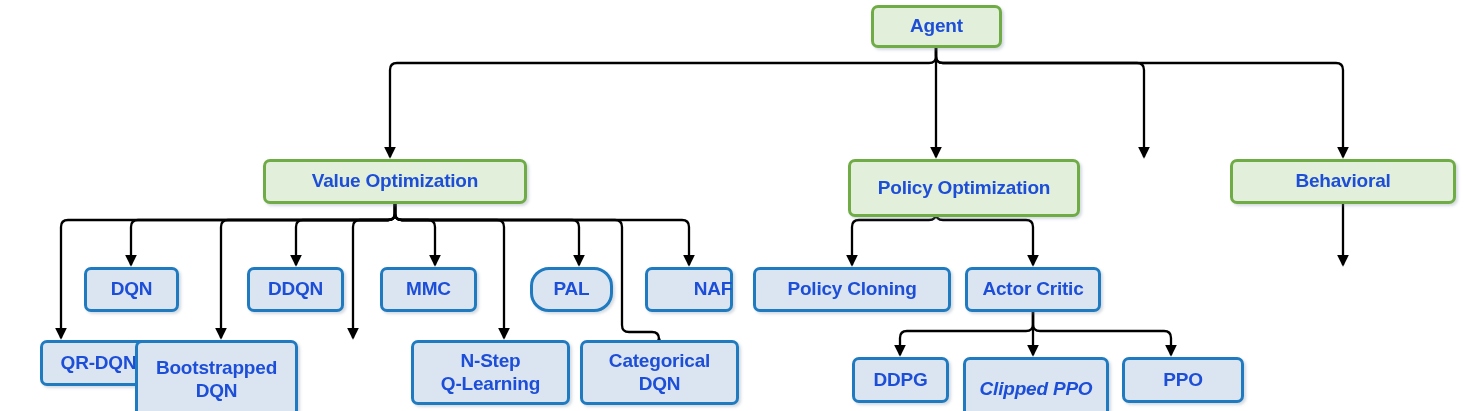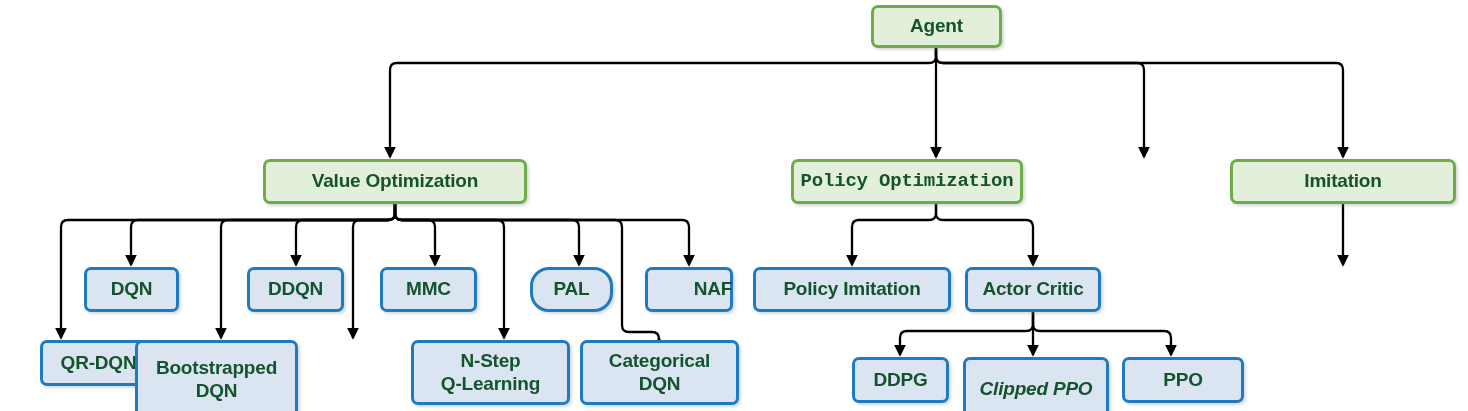--- a/index.html
+++ b/index.html
@@ -29,21 +29,21 @@
     display: flex;
     align-items: center;
     justify-content: center;
     text-align: center;
     border-radius: 7px;
     border-width: 3px;
     border-style: solid;
     font-weight: bold;
     font-size: 19px;
     line-height: 1.18;
-    color: #14532d;
+    color: #1d4ed8;
     letter-spacing: -0.2px;
     box-shadow: 2px 2px 3px rgba(120,140,160,0.32);
     z-index: 2;
     white-space: pre-line;
   }
   .node.green {
     background: #e2efda;
     border-color: #6fac46;
   }
   .node.blue {
@@ -91,36 +91,36 @@
       <path d="M 1033 312 L 1033 324 Q 1033 331 1026 331 L 907 331 Q 900 331 900 338 L 900 355"></path>
       <path d="M 1033 312 L 1033 355"></path>
       <path d="M 1033 312 L 1033 324 Q 1033 331 1040 331 L 1164 331 Q 1171 331 1171 338 L 1171 355"></path>
     </g>
   </svg>
 
   <div class="node green" style="left:871px;top:5px;width:131px;height:43px;">Agent</div>
 
   <div class="node green" style="left:263px;top:159px;width:264px;height:45px;">Value Optimization</div>
 
-  <div class="node green" style="left:791px;top:159px;width:232px;height:45px;font-family:Liberation Mono, monospace;">Policy Optimization</div>
+  <div class="node green" style="left:848px;top:159px;width:232px;height:58px;">Policy Optimization</div>
 
 
-  <div class="node green" style="left:1230px;top:159px;width:226px;height:45px;">Imitation</div>
+  <div class="node green" style="left:1230px;top:159px;width:226px;height:45px;">Behavioral</div>
 
   <div class="node blue" style="left:84px;top:267px;width:95px;height:45px;">DQN</div>
 
   <div class="node blue" style="left:247px;top:267px;width:97px;height:45px;">DDQN</div>
 
   <div class="node blue" style="left:380px;top:267px;width:97px;height:45px;">MMC</div>
 
   <div class="node blue" style="left:530px;top:267px;width:83px;height:45px;border-radius:19px;">PAL</div>
 
   <div class="node blue" style="left:645px;top:267px;width:88px;height:45px;padding-left:48px;">NAF</div>
 
-  <div class="node blue" style="left:753px;top:267px;width:198px;height:45px;">Policy Imitation</div>
+  <div class="node blue" style="left:753px;top:267px;width:198px;height:45px;">Policy Cloning</div>
 
   <div class="node blue" style="left:965px;top:267px;width:136px;height:45px;">Actor Critic</div>
 
 
   <div class="node blue" style="left:8px;top:340px;width:117px;height:46px;margin-left:32px;">QR-DQN</div>
 
   <div class="node blue" style="left:135px;top:340px;width:163px;height:79px;">Bootstrapped
 DQN</div>
 
 

